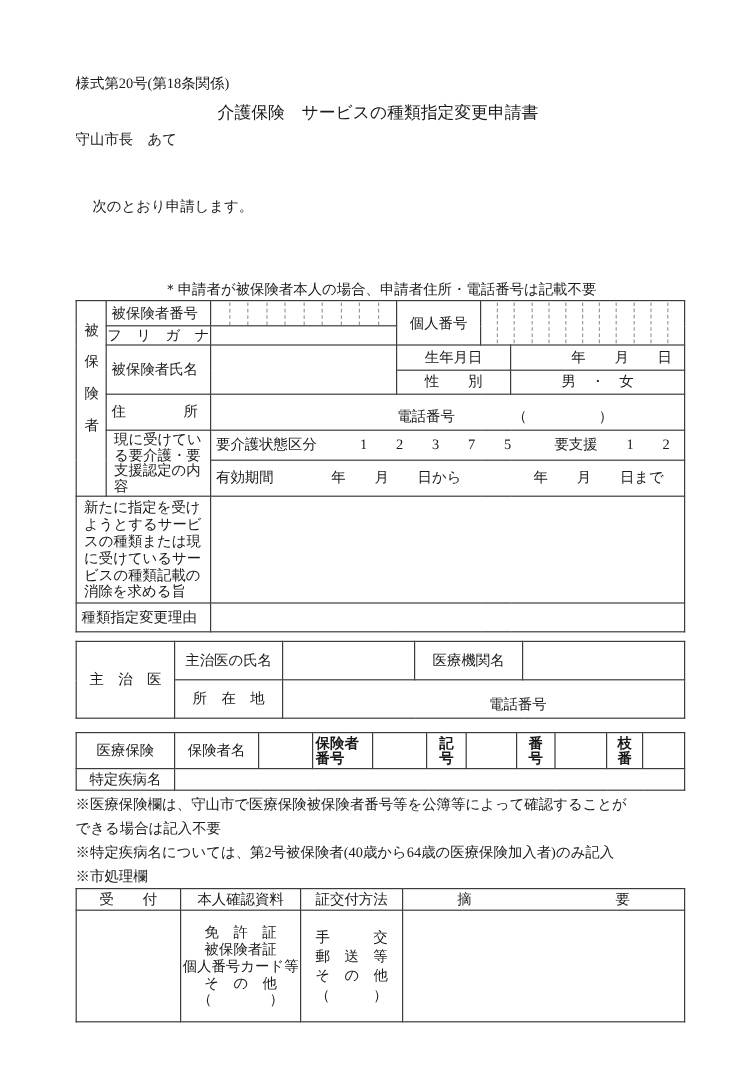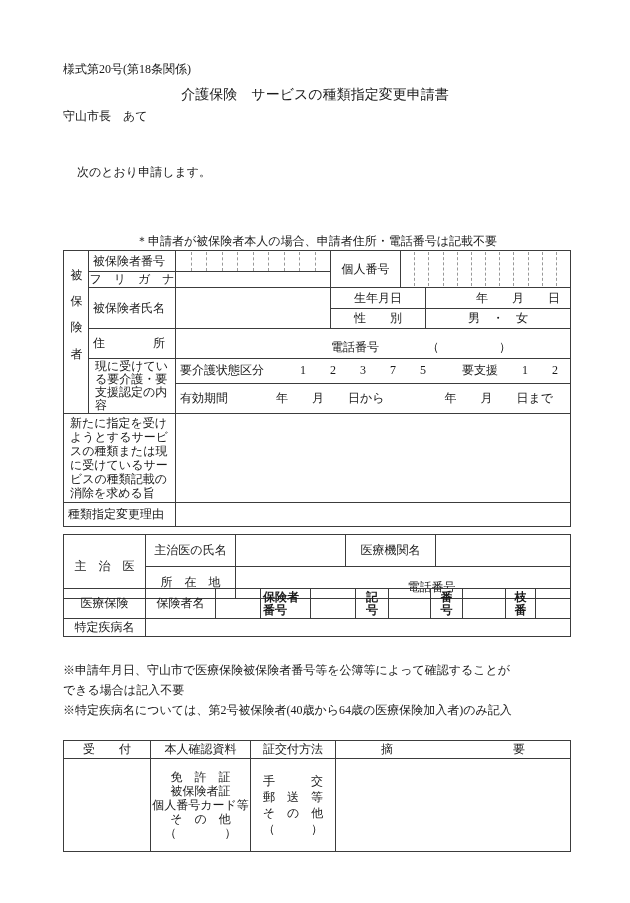--- a/index.html
+++ b/index.html
@@ -145,21 +145,21 @@
       <td class="ctr">医療機関名</td>
       <td></td>
     </tr>
     <tr style="height:32px;">
       <td class="ctr">所　在　地</td>
       <td colspan="3" class="bot phone3">電話番号</td>
     </tr>
   </tbody>
     </table>
 
-  <table class="abs" style="left:63px;top:588px;padding-left:11px;">
+  <table class="abs" style="left:63px;top:610px;padding-left:11px;">
     <colgroup>
         <col style="width:82px">
         <col style="width:70px">
         <col style="width:45px">
         <col style="width:50px">
         <col style="width:45px">
         <col style="width:33px">
         <col style="width:42px">
         <col style="width:32px">
         <col style="width:43px">
@@ -185,23 +185,24 @@
       <td></td>
     </tr>
     <tr style="height:18px;">
       <td class="ctr">特定疾病名</td>
       <td colspan="10"></td>
     </tr>
   </tbody>
     </table>
 
   <div class="abs notes" style="left:63px;top:660px;width:520px;">
-    <div>※申請年月日、守山市で医療保険被保険者番号等を公簿等によって確認することが</div>
+    <div>※医療保険欄は、守山市で医療保険被保険者番号等を公簿等によって確認することが</div>
     <div>できる場合は記入不要</div>
     <div>※特定疾病名については、第2号被保険者(40歳から64歳の医療保険加入者)のみ記入</div>
+    <div>※市処理欄</div>
   </div>
 
   <table class="abs" style="left:63px;top:740px;">
     <colgroup>
         <col style="width:87px">
         <col style="width:100px">
         <col style="width:85px">
         <col style="width:235px">
       </colgroup>
     <tbody>

